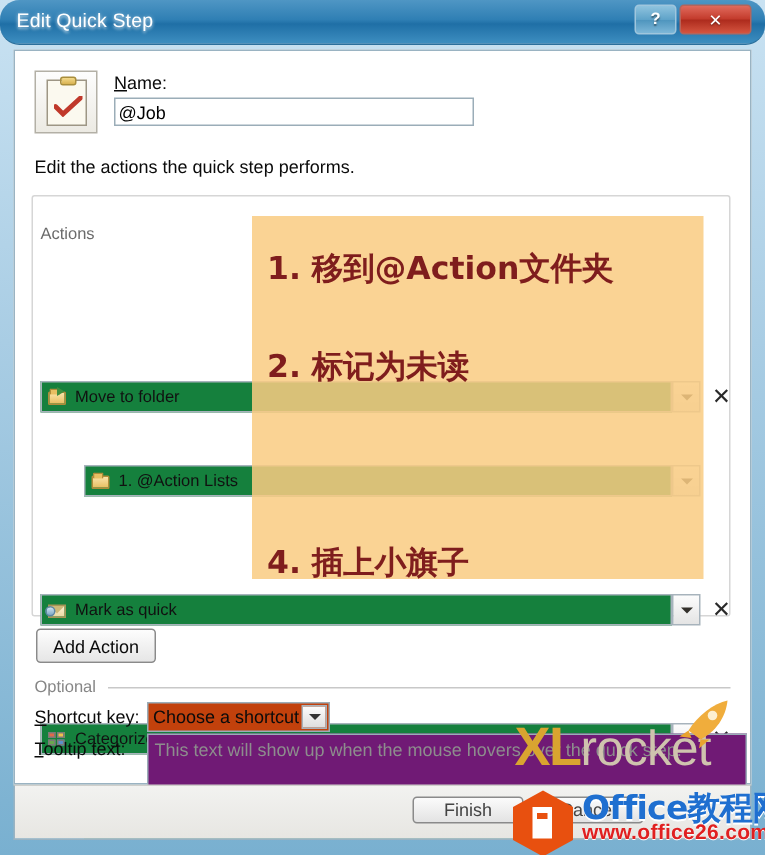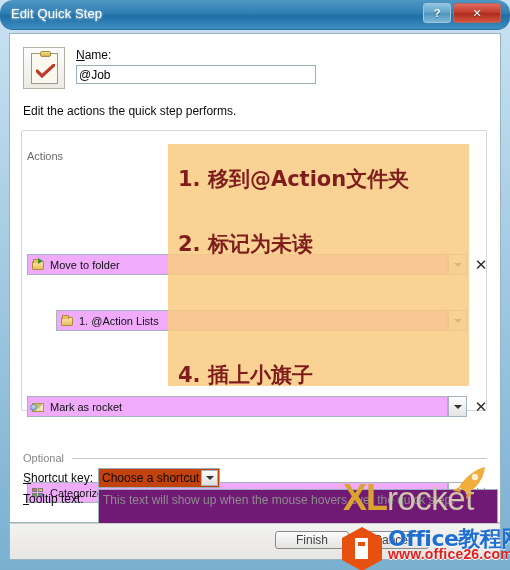--- a/index.html
+++ b/index.html
@@ -87,21 +87,21 @@
     background:#ffffff;padding:0 4px;z-index:3;margin-top:27px;
   }
   #actions-box{
     position:absolute;left:11px;top:96px;width:466px;height:281px;
     border:1px solid #d6d6d6;border-radius:2px;box-sizing:border-box;
   }
   
   .arow{position:absolute;left:0;}
   .acombo{
     position:absolute;height:21px;
-    border:1px solid #a7b3bc;background:#f0abfc;box-sizing:border-box;
+    border:1px solid #a7b3bc;background:#15803d;box-sizing:border-box;
     display:flex;align-items:center;
   }
   .acombo.main{left:17px;width:421px;}
   .acombo.sub{left:46px;width:392px;}
   .acombo .ctext{
     font-size:11px;color:#111;margin-left:4px;white-space:nowrap;
   }
   .drop{
     position:absolute;left:438px;width:19px;height:21px;
     border:1px solid #a7b3bc;box-sizing:border-box;
@@ -306,21 +306,21 @@
           <i></i>
         </div>
     </div>
 
     <div class="arow" style="top:181px;">
       <div class="acombo main" style="top:181px;">
         <span class="ricon">
           <span class="ic-env"></span>
             <span class="ic-badge"></span>
         </span>
-        <span class="ctext">Mark as rocket</span>
+        <span class="ctext">Mark as quick</span>
       </div>
       <div class="drop" style="top:181px;">
           <i></i>
         </div>
       <div class="delx" style="top:181px;">✕</div>
     </div>
 
     <div class="arow" style="top:224px;">
       <div class="acombo main" style="top:224px;">
         <span class="ricon">
@@ -359,20 +359,23 @@
       
       
     </div>
 
     <div id="overlay">
       <div class="anno" style="top:21px;">1. 移到@Action文件夹</div>
       <div class="anno" style="top:86px;text-align:center;">2. 标记为未读</div>
       <div class="anno" style="top:194px;margin-top:23px;">4. 插上小旗子</div>
     </div>
 
+    <button id="add-action">
+      <span>Add Action</span>
+    </button>
 
     <div id="optional-legend">Optional</div>
     <div id="optional-rule"></div>
 
     <div id="shortcut-label"><u>S</u>hortcut key:</div>
     <div id="shortcut-select">
       <span class="sv">Choose a shortcut</span>
       <span class="sdrop">
           <i></i>
         </span>

